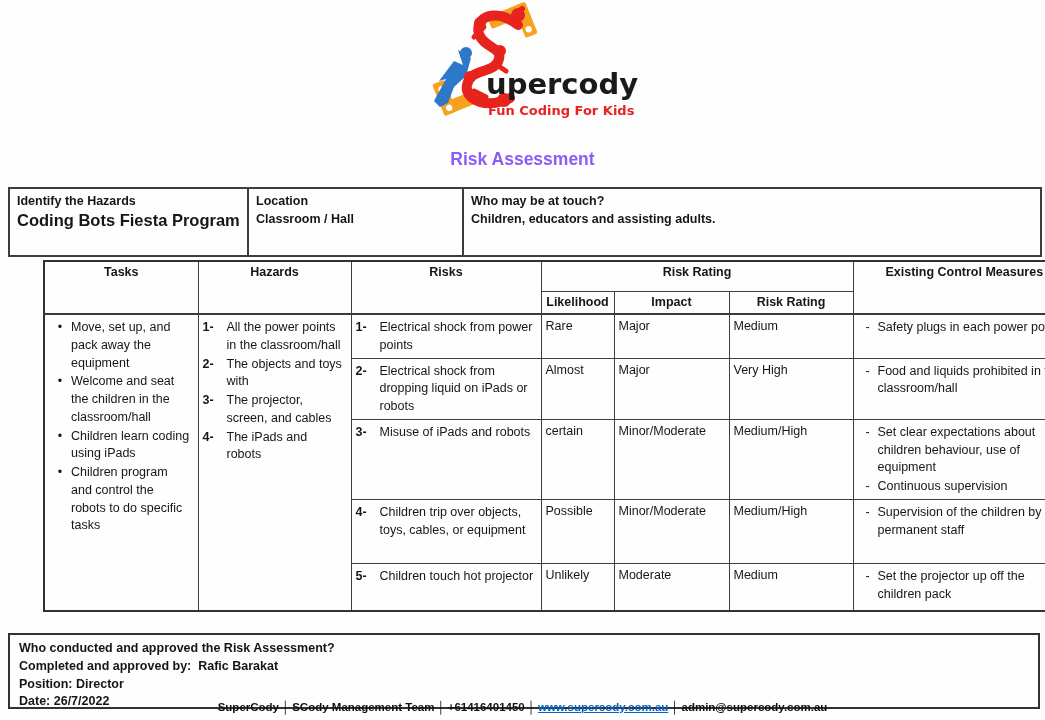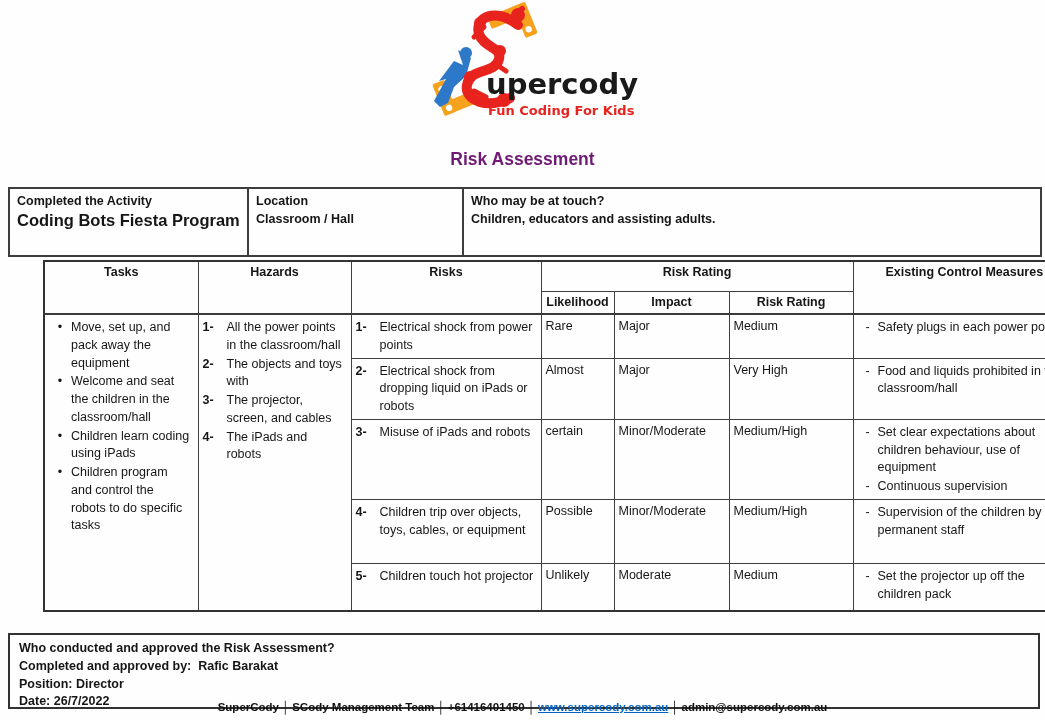--- a/index.html
+++ b/index.html
@@ -13,21 +13,21 @@
 
   
   .logo-wrap { position:absolute; left:430px; top:1px; width:210px; height:124px; }
   .logo-wrap svg { width:100%; height:100%; }
   .logo-brand { font-family:"DejaVu Sans", sans-serif; font-weight:bold; }
   .logo-tagline { font-family:"DejaVu Sans", sans-serif; font-weight:bold; }
 
   
   .doc-title {
     position:absolute; top:149px; left:0; width:1045px;
-    text-align:center; font-size:17.5px; font-weight:bold; color:#701a75;
+    text-align:center; font-size:17.5px; font-weight:bold; color:#8b5cf6;
   }
 
   
   .activity-table {
     position:absolute; left:8px; top:187px; width:1032px; height:70px;
     border-collapse:collapse; table-layout:fixed;
   }
   .activity-table td {
     border:2px solid #3d3d3d; vertical-align:top; padding:3px 7px;
   }
@@ -133,21 +133,21 @@
 
   <table class="activity-table">
     <colgroup>
         <col style="width:239px">
         <col style="width:215px">
         <col style="width:578px">
       </colgroup>
     <tbody>
         <tr>
       <td>
-        <div class="act-label">Completed the Activity</div>
+        <div class="act-label">Identify the Hazards</div>
         <div class="act-big">Coding Bots Fiesta Program</div>
       </td>
       <td>
         <div class="act-label">Location</div>
         <div class="act-label">Classroom / Hall</div>
       </td>
       <td>
         <div class="act-label">Who may be at touch?</div>
         <div class="act-label">Children, educators and assisting adults.</div>
       </td>

